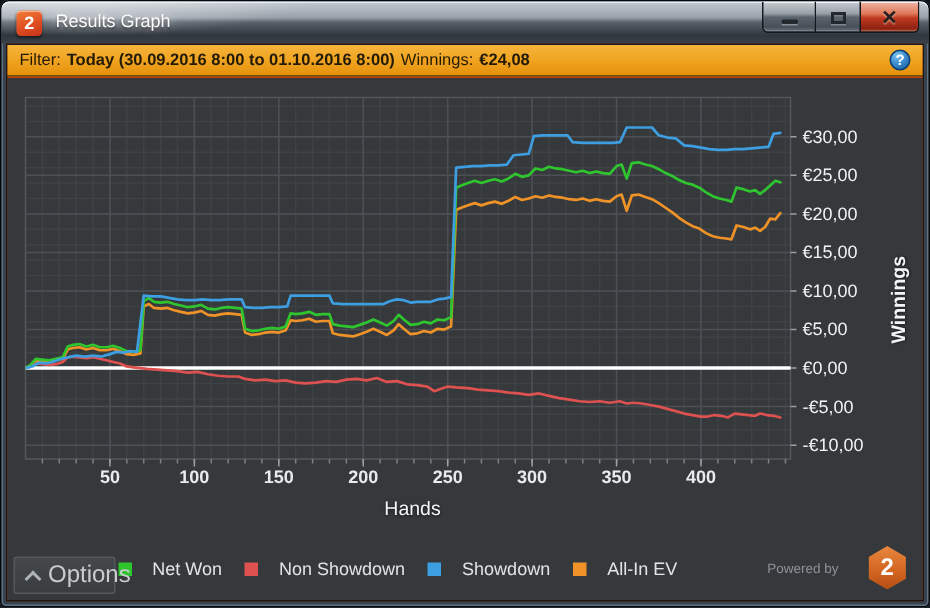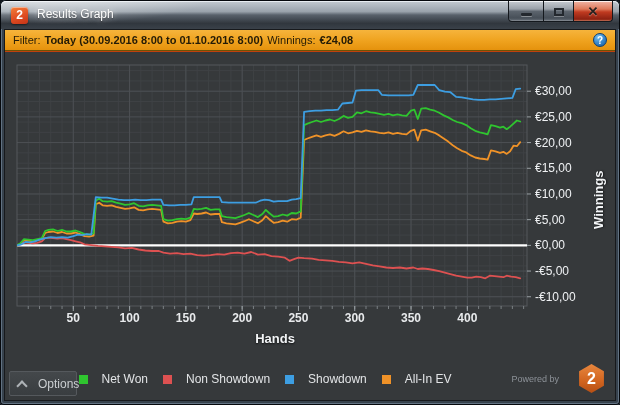--- a/index.html
+++ b/index.html
@@ -80,21 +80,21 @@
     background: radial-gradient(circle at 35% 25%, #7cc4ee 0%, #3f8ed0 45%, #155a9e 100%);
     border:1px solid #0d3f74;
     color:#fff; font-size:10px; font-weight:bold; text-align:center; line-height:13px;
   }
 
   
   .chart-area { position:absolute; top:22px; left:0; right:0; bottom:0; background:#36393b; }
   #chart-svg { position:absolute; left:2px; top:0; }
   .xaxis-title {
     position:absolute; left:0; width:540px; top:279px; text-align:center;
-    font-size:13px; font-weight:bold; color:#f2f4f6; text-shadow:0 1px 2px rgba(0,0,0,.7);
+    font-size:13px; font-weight:normal; color:#f2f4f6; text-shadow:0 1px 2px rgba(0,0,0,.7);
   }
   .yaxis-title {
     position:absolute; right:9px; top:58px; height:180px;
     writing-mode:vertical-rl; transform:rotate(180deg);
     display:flex; align-items:center; justify-content:center;
     font-size:13px; font-weight:bold; color:#f2f4f6; text-shadow:0 1px 2px rgba(0,0,0,.7);
   }
 
   
   .legend {
@@ -102,22 +102,22 @@
     display:flex; align-items:center; justify-content:center; gap:15px;
     font-size:12px; color:#e2e4e6;
   }
   .legend-item { display:flex; align-items:center; gap:14px; white-space:nowrap; }
   .legend-swatch { width:9px; height:9px; display:inline-block; }
 
   .options-btn {
     position:absolute; left:4px; bottom:4px; width:68px; height:25px;
     background: linear-gradient(180deg,#44484b,#393d40);
     border:1px solid #55595d; border-radius:2px;
-    display:flex; align-items:center; gap:20px; padding:0 8px;
-    color:#c9cdd0; font-size:12px; cursor:default;
+    display:flex; align-items:center; gap:14px; padding:0 8px;
+    color:#c9cdd0; font-size:16px; cursor:default;
   }
   .chev-up { width:8px; height:5px; position:relative; margin-top:2px; }
   .chev-up::before {
     content:""; position:absolute; left:0; top:0;
     width:6px; height:6px; border-left:2px solid #aeb3b7; border-top:2px solid #aeb3b7;
     transform:rotate(45deg);
   }
   .powered {
     position:absolute; right:10px; bottom:7px;
     display:flex; align-items:center; gap:19px;

